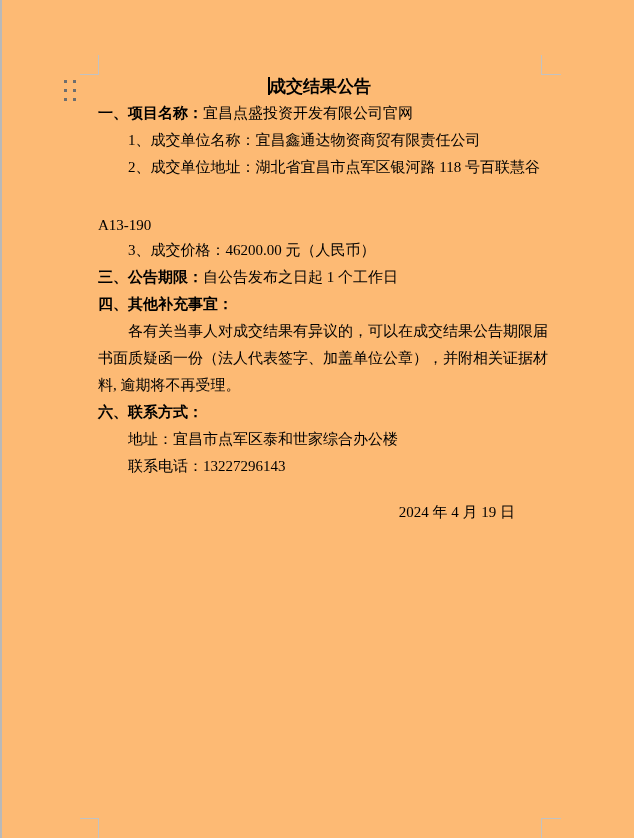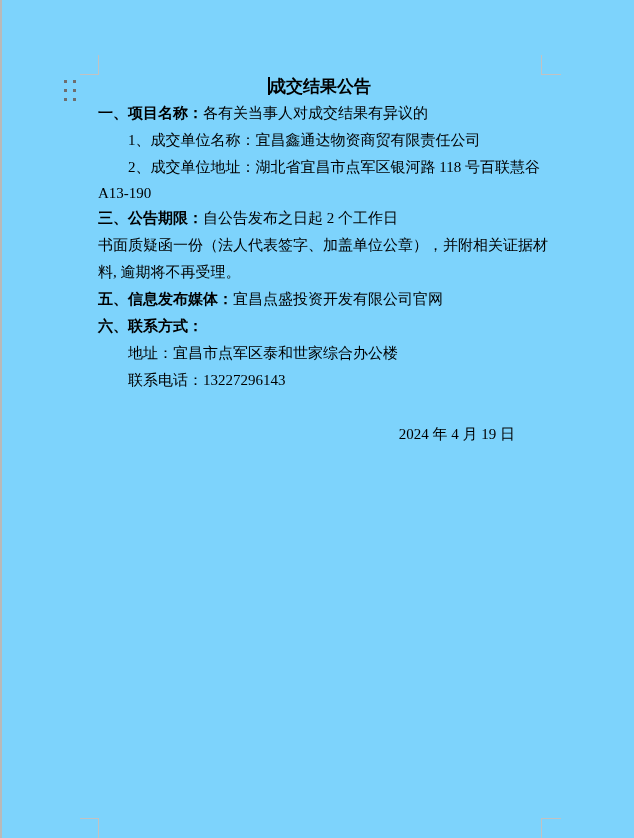--- a/index.html
+++ b/index.html
@@ -4,21 +4,21 @@
 <style>
   html,body{margin:0;padding:0;}
   body{
     width:634px;height:838px;overflow:hidden;
     background:#ffffff;
     font-family:"Liberation Serif","DejaVu Serif",serif;
     color:#000;
   }
   .canvas{position:relative;width:634px;height:838px;background:#ffffff;}
   .page{
-    position:absolute;inset:0;background:#7dd3fc;
+    position:absolute;inset:0;background:#fdba74;
     border-left:2px solid #b9b9b9;
     padding-left:24px;
   }
   
   .crop{position:absolute;}
   .crop.tl{left:78px;top:55px;width:18px;height:19px;
     border-right:1px solid #c2c2c2;border-bottom:1px solid #c2c2c2;}
   .crop.tr{left:539px;top:55px;width:19px;height:19px;
     border-left:1px solid #c2c2c2;border-bottom:1px solid #c2c2c2;}
   .crop.bl{left:78px;top:818px;width:18px;height:20px;
@@ -39,25 +39,25 @@
   }
   .doc-title{
     height:27px;line-height:27px;text-align:center;
     font-size:17px;font-weight:bold;white-space:nowrap;
   }
   .caret{
     display:inline-block;width:2px;height:18px;background:#000;
     vertical-align:-3px;margin-right:-1px;
   }
   .line{height:27px;line-height:27px;white-space:nowrap;}
-  .line.small{height:24px;line-height:24px;}
+  .line.small{height:24px;line-height:24px;margin-top:32px;}
   .line.indent{padding-left:30px;}
   .line .b{font-weight:bold;}
   .date-line{
-    margin-top:27px;height:27px;line-height:27px;
+    margin-top:19px;height:27px;line-height:27px;
     text-align:right;padding-right:26px;white-space:nowrap;
   }
 </style>
 </head>
 <body>
 
 <div class="canvas">
   <div class="page">
 
     <div class="crop tl"></div>
@@ -70,28 +70,30 @@
       <span></span>
       <span></span>
       <span></span>
       <span></span>
       <span></span>
     </div>
 
     <div class="content">
       <div class="doc-title"><span class="caret"></span><span>成交结果公告</span></div>
       <div id="lines">
-          <div class="line"><span class="b">一、项目名称：</span><span>各有关当事人对成交结果有异议的</span></div>
+          <div class="line"><span class="b">一、项目名称：</span><span>宜昌点盛投资开发有限公司官网</span></div>
           <div class="line indent"><span>1、成交单位名称：宜昌鑫通达物资商贸有限责任公司</span></div>
           <div class="line indent"><span>2、成交单位地址：湖北省宜昌市点军区银河路 118 号百联慧谷</span></div>
           <div class="line small"><span>A13-190</span></div>
-          <div class="line"><span class="b">三、公告期限：</span><span>自公告发布之日起 2 个工作日</span></div>
+          <div class="line indent"><span>3、成交价格：46200.00 元（人民币）</span></div>
+          <div class="line"><span class="b">三、公告期限：</span><span>自公告发布之日起 1 个工作日</span></div>
+          <div class="line"><span class="b">四、其他补充事宜：</span></div>
+          <div class="line indent"><span>各有关当事人对成交结果有异议的，可以在成交结果公告期限届</span></div>
           <div class="line"><span>书面质疑函一份（法人代表签字、加盖单位公章），并附相关证据材</span></div>
           <div class="line"><span>料, 逾期将不再受理。</span></div>
-          <div class="line"><span class="b">五、信息发布媒体：</span><span>宜昌点盛投资开发有限公司官网</span></div>
           <div class="line"><span class="b">六、联系方式：</span></div>
           <div class="line indent"><span>地址：宜昌市点军区泰和世家综合办公楼</span></div>
           <div class="line indent"><span>联系电话：13227296143</span></div>
         </div>
       <div class="date-line"><span>2024 年 4 月 19 日</span></div>
     </div>
 
   </div>
 </div>
 

